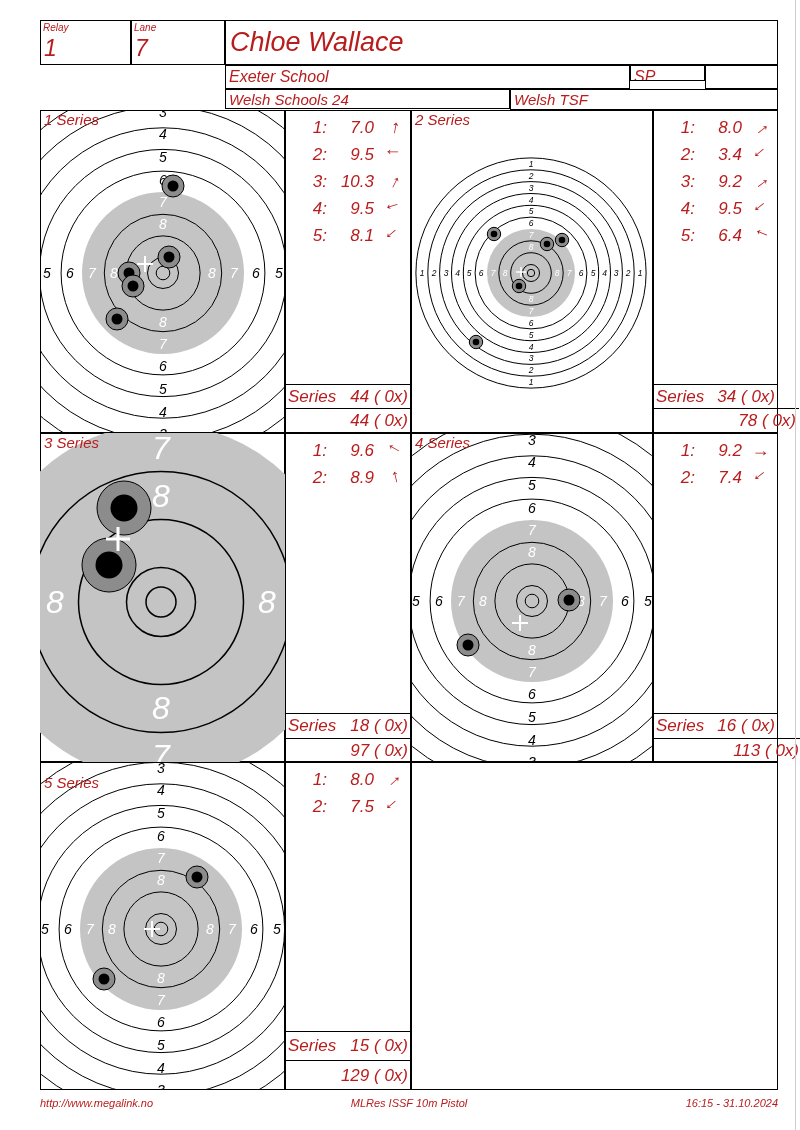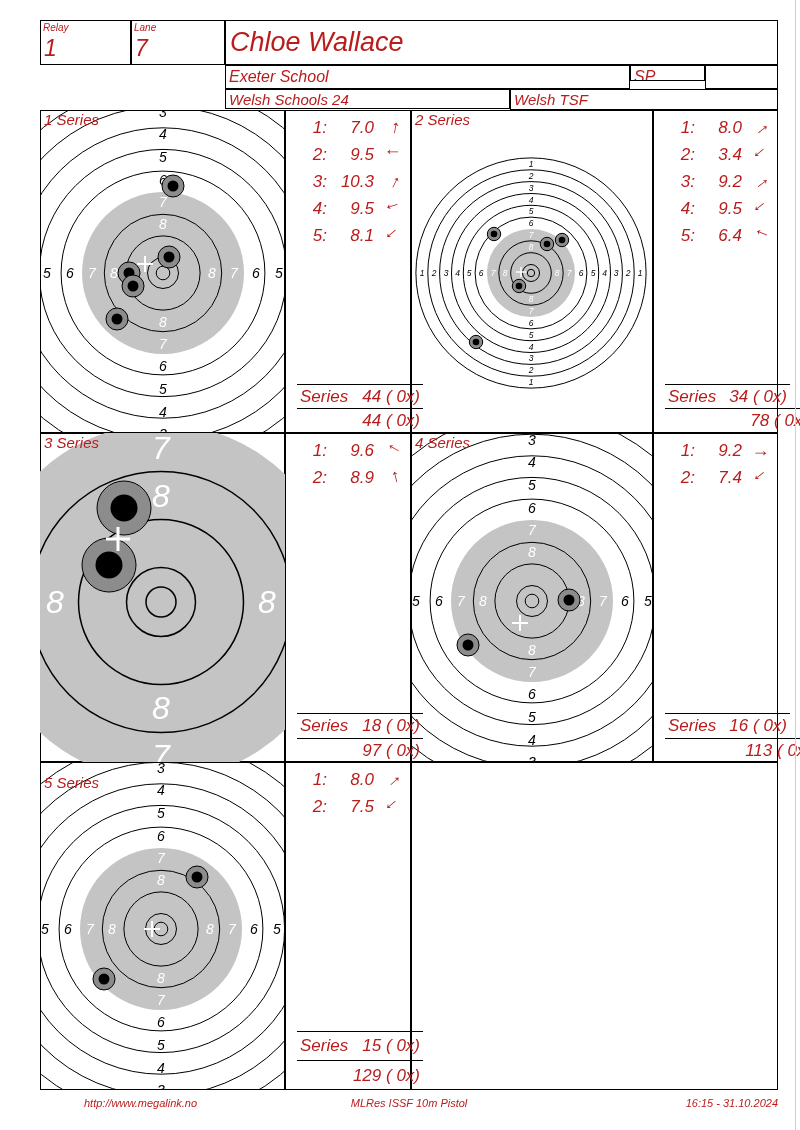--- a/index.html
+++ b/index.html
@@ -12,21 +12,21 @@
   .midcell{font-size:16px;line-height:22px;padding-left:3px;white-space:nowrap;overflow:hidden;}
   .rowcell{font-size:15px;line-height:19px;padding-left:3px;white-space:nowrap;overflow:hidden;}
   .series-title{position:absolute;font-size:15px;line-height:16px;z-index:5;}
   .shot-row{position:absolute;display:flex;font-size:17px;}
   .shot-row .c1{width:42px;text-align:right;}
   .shot-row .c2{width:47px;text-align:right;padding-right:2px;}
   .shot-row .c3{width:33px;text-align:center;}
   .arrow{display:inline-block;font-size:18px;}
   .sum-row{position:absolute;display:flex;justify-content:space-between;
            font-size:17px;border-top:1px solid #000;box-sizing:border-box;
-           padding:0 3px 0 3px;margin-left:12px;}
+           padding:0 3px 0 3px;}
   .sum-row.total{justify-content:flex-end;}
   svg{position:absolute;}
   svg text{font-family:"Liberation Sans",sans-serif;}
   .footer-text{position:absolute;font-size:11px;line-height:13px;white-space:nowrap;}
   #screen-edge{position:absolute;left:795px;top:0;width:1px;height:1130px;background:#cfcfcf;}
 </style>
 </head>
 <body>
 
 <div id="page">
@@ -375,18 +375,18 @@
       </div>
       <div class="sum-row" style="left: 285px; top: 1031px; width: 126px; height: 29px; line-height: 28px;">
         <span>Series</span>
         <span>15 ( 0x)</span>
       </div>
       <div class="sum-row total" style="left: 285px; top: 1060px; width: 126px; height: 30px; line-height: 29px;">
         <span>129 ( 0x)</span>
       </div>
     </div>
 
-  <div class="footer-text" style="left:40px;top:1097px;margin-left:44px;">http://www.megalink.no</div>
+  <div class="footer-text" style="left:40px;top:1097px;">http://www.megalink.no</div>
   <div class="footer-text" style="left:40px;top:1097px;width:738px;text-align:center;">MLRes ISSF 10m Pistol</div>
   <div class="footer-text" style="left:40px;top:1097px;width:738px;text-align:right;">16:15 - 31.10.2024</div>
 
   <div id="screen-edge"></div>
 </div>
 
 </body></html>

